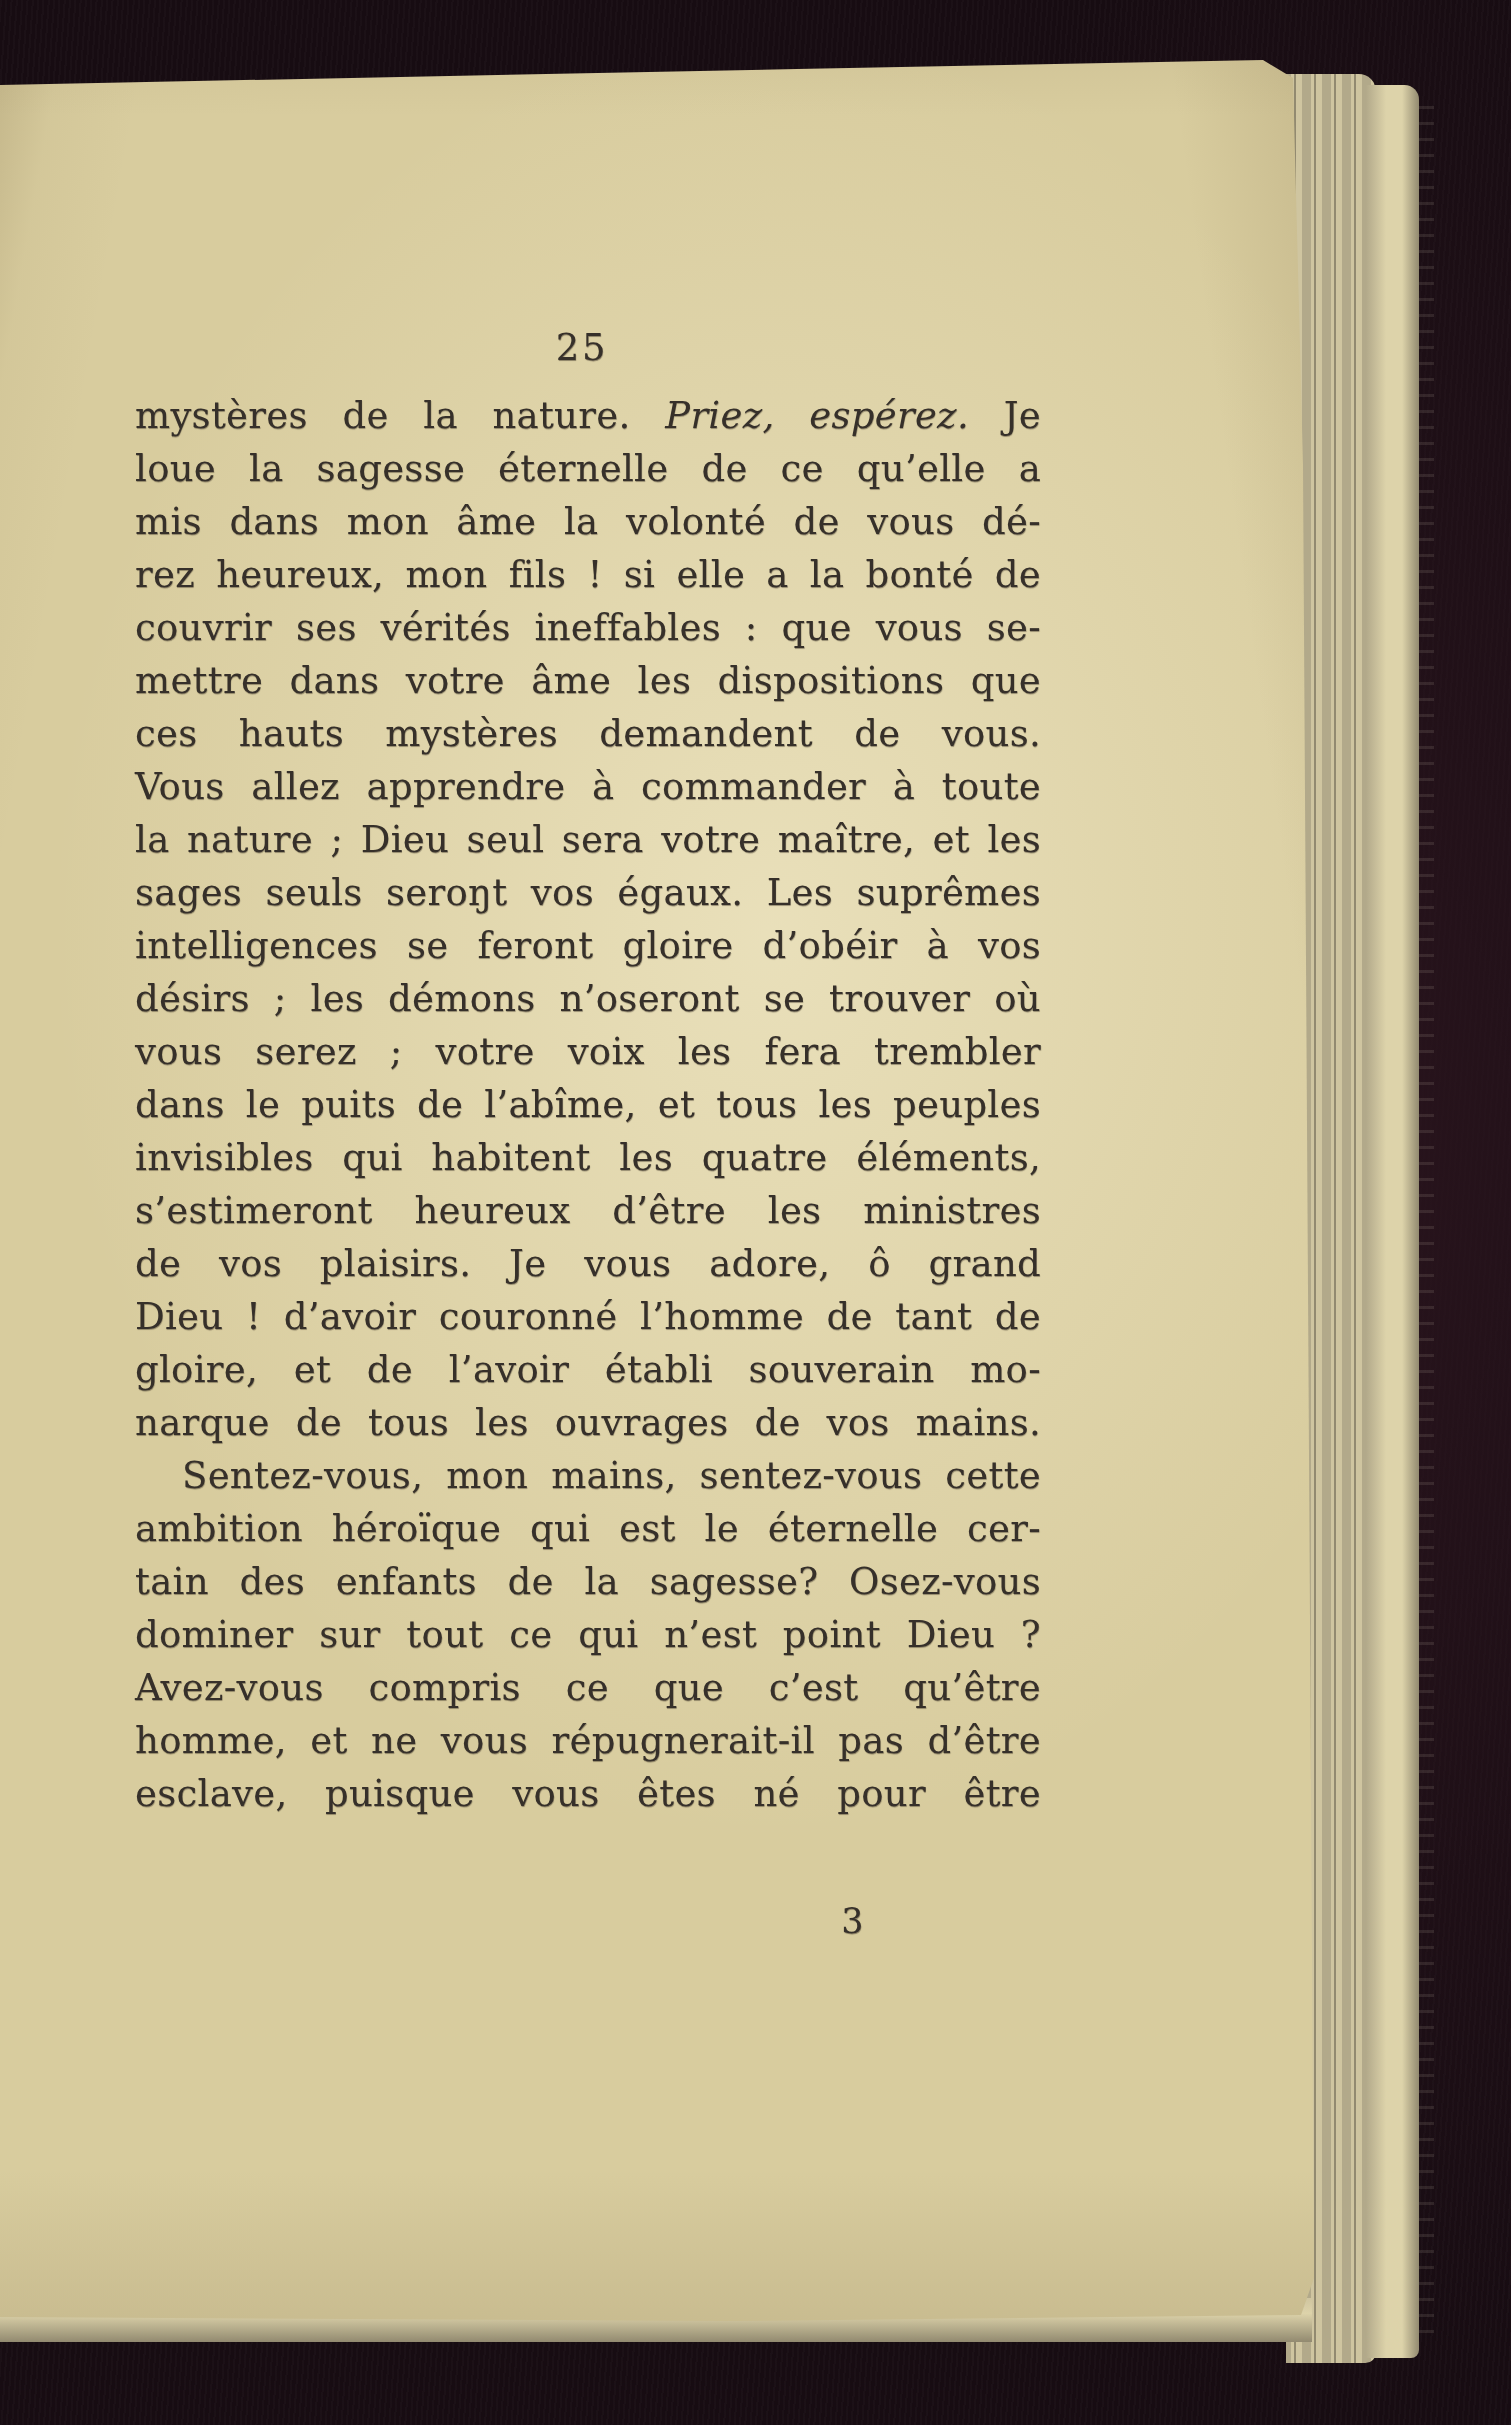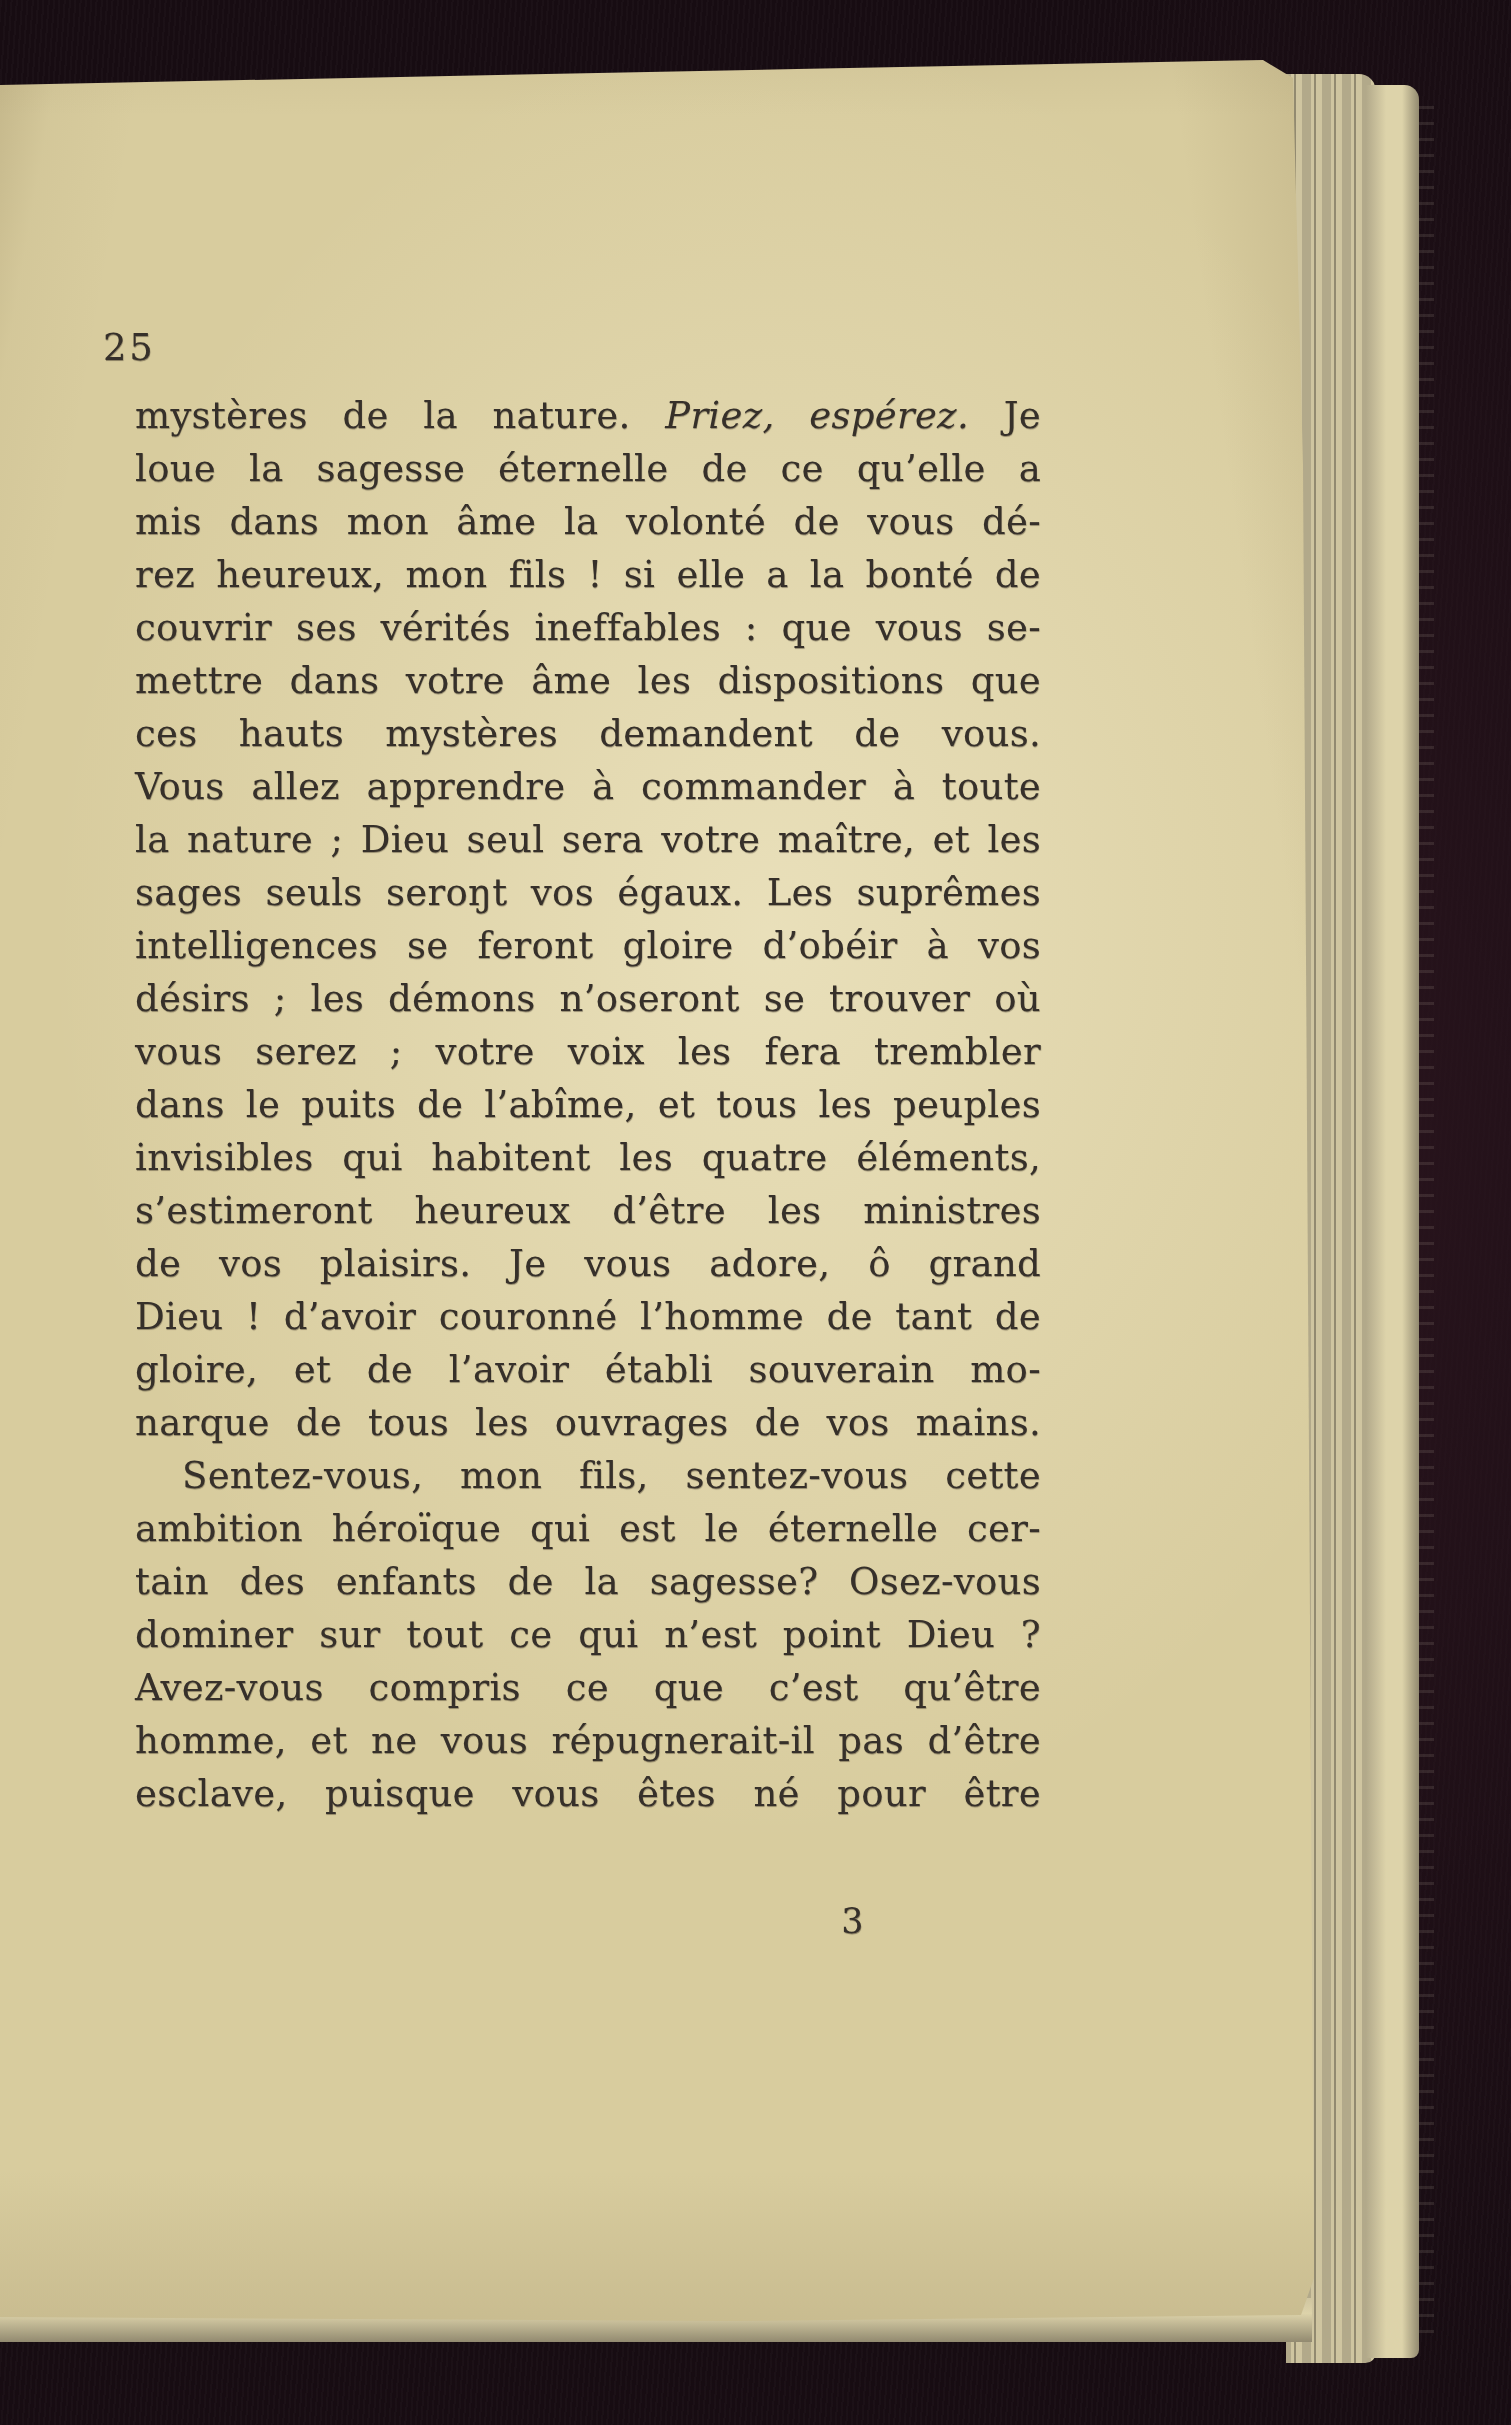--- a/index.html
+++ b/index.html
@@ -44,22 +44,22 @@
       radial-gradient(997px 1263px at 58% 40%, rgba(250,243,214,0.50), rgba(250,243,214,0) 72%),
       linear-gradient(100deg, rgba(104,84,48,0.20) 0, rgba(104,84,48,0.04) 4%, rgba(104,84,48,0) 9%),
       linear-gradient(262deg, rgba(104,84,48,0.17) 0, rgba(104,84,48,0) 10%),
       linear-gradient(0deg, rgba(100,82,50,0.14) 0, rgba(100,82,50,0) 7%),
       linear-gradient(180deg, rgba(100,82,50,0.10) 0, rgba(100,82,50,0) 5%),
       var(--paper);
     filter:drop-shadow(6px 3.3px 9.3px rgba(15,8,4,0.55));
     color:var(--ink);
   }
 
-  .page-number{position:absolute;left:103px;top:326px;width:938px;
-    font-size:37px;letter-spacing:2.7px;
+  .page-number{position:absolute;left:113px;top:326px;width:938px;
+    text-align:center;font-size:37px;letter-spacing:2.7px;
     text-shadow:0.4px 0.5px 0.7px rgba(48,38,28,0.45);}
 
   .text-block{position:absolute;left:103px;top:389px;width:938px;}
   .line{line-height:53px;font-size:37px;white-space:normal;
     text-align:justify;text-align-last:justify;
     word-spacing:3.3px;letter-spacing:0.3px;
     text-shadow:0.4px 0.5px 0.7px rgba(48,38,28,0.40);margin-left:32px;}
   .line.indent{padding-left:47px;}
   .line .it{font-style:italic;}
 
@@ -93,21 +93,21 @@
         <div class="line"><span class="">intelligences se feront gloire d’obéir à vos</span></div>
         <div class="line"><span class="">désirs ; les démons n’oseront se trouver où</span></div>
         <div class="line"><span class="">vous serez ; votre voix les fera trembler</span></div>
         <div class="line"><span class="">dans le puits de l’abîme, et tous les peuples</span></div>
         <div class="line"><span class="">invisibles qui habitent les quatre éléments,</span></div>
         <div class="line"><span class="">s’estimeront heureux d’être les ministres</span></div>
         <div class="line"><span class="">de vos plaisirs. Je vous adore, ô grand</span></div>
         <div class="line"><span class="">Dieu ! d’avoir couronné l’homme de tant de</span></div>
         <div class="line"><span class="">gloire, et de l’avoir établi souverain mo-</span></div>
         <div class="line"><span class="">narque de tous les ouvrages de vos mains.</span></div>
-        <div class="line indent"><span class="">Sentez-vous, mon fils, sentez-vous cette</span></div>
+        <div class="line indent"><span class="">Sentez-vous, mon mains, sentez-vous cette</span></div>
         <div class="line"><span class="">ambition héroïque qui est le éternelle cer-</span></div>
         <div class="line"><span class="">tain des enfants de la sagesse? Osez-vous</span></div>
         <div class="line"><span class="">dominer sur tout ce qui n’est point Dieu ?</span></div>
         <div class="line"><span class="">Avez-vous compris ce que c’est qu’être</span></div>
         <div class="line"><span class="">homme, et ne vous répugnerait-il pas d’être</span></div>
         <div class="line"><span class="">esclave, puisque vous êtes né pour être</span></div>
       </div>
     <div class="signature-mark">3</div>
   </div>
 </div>

